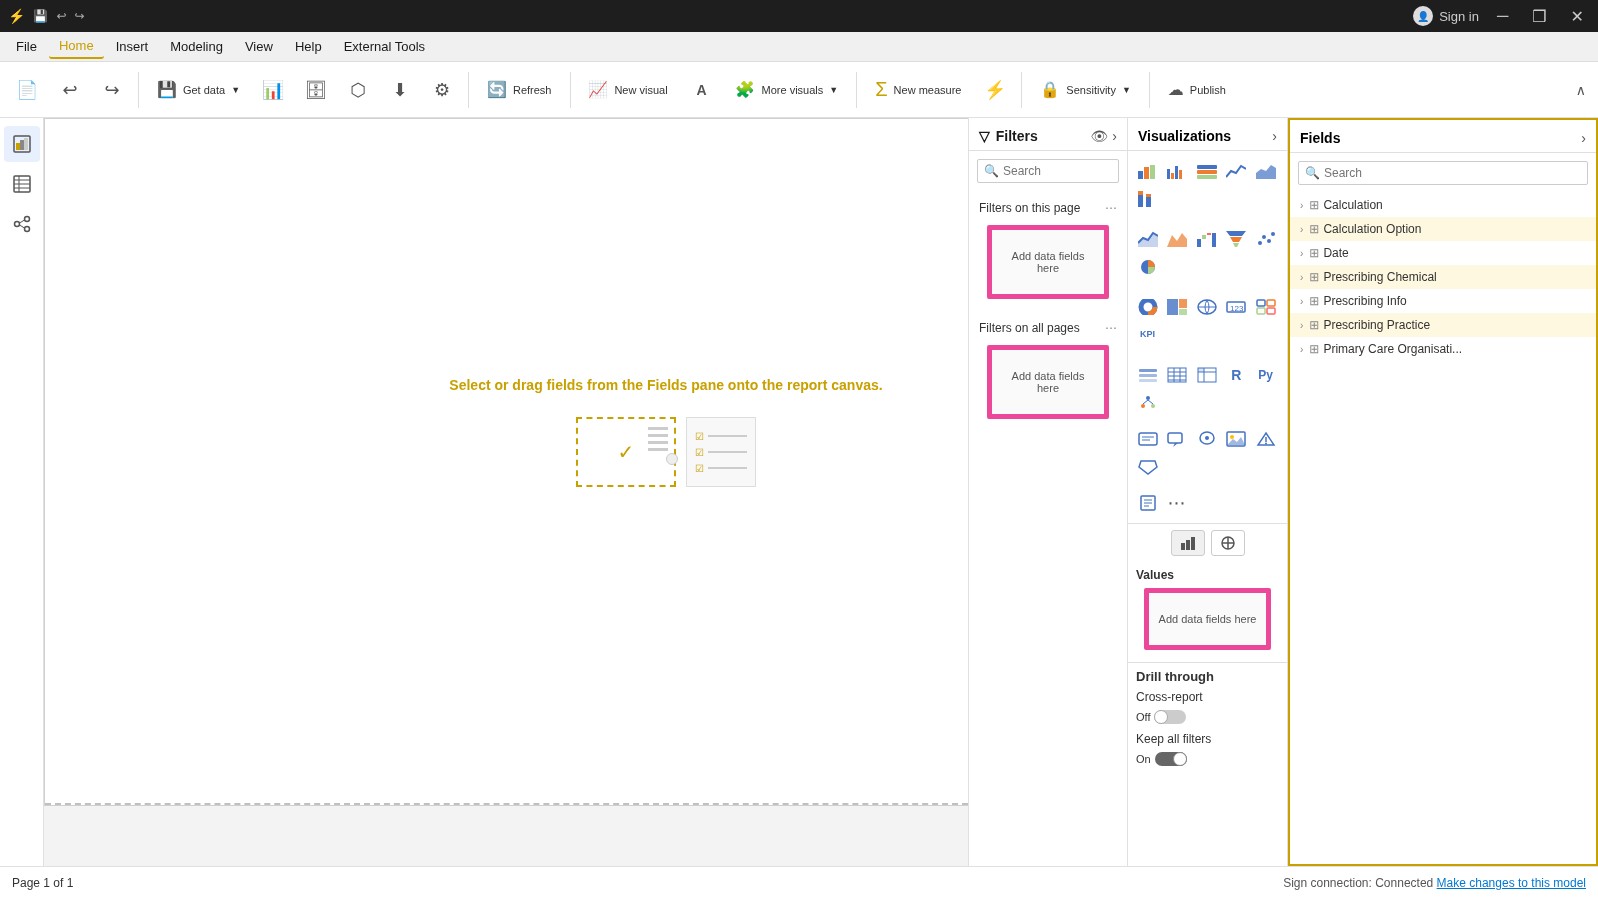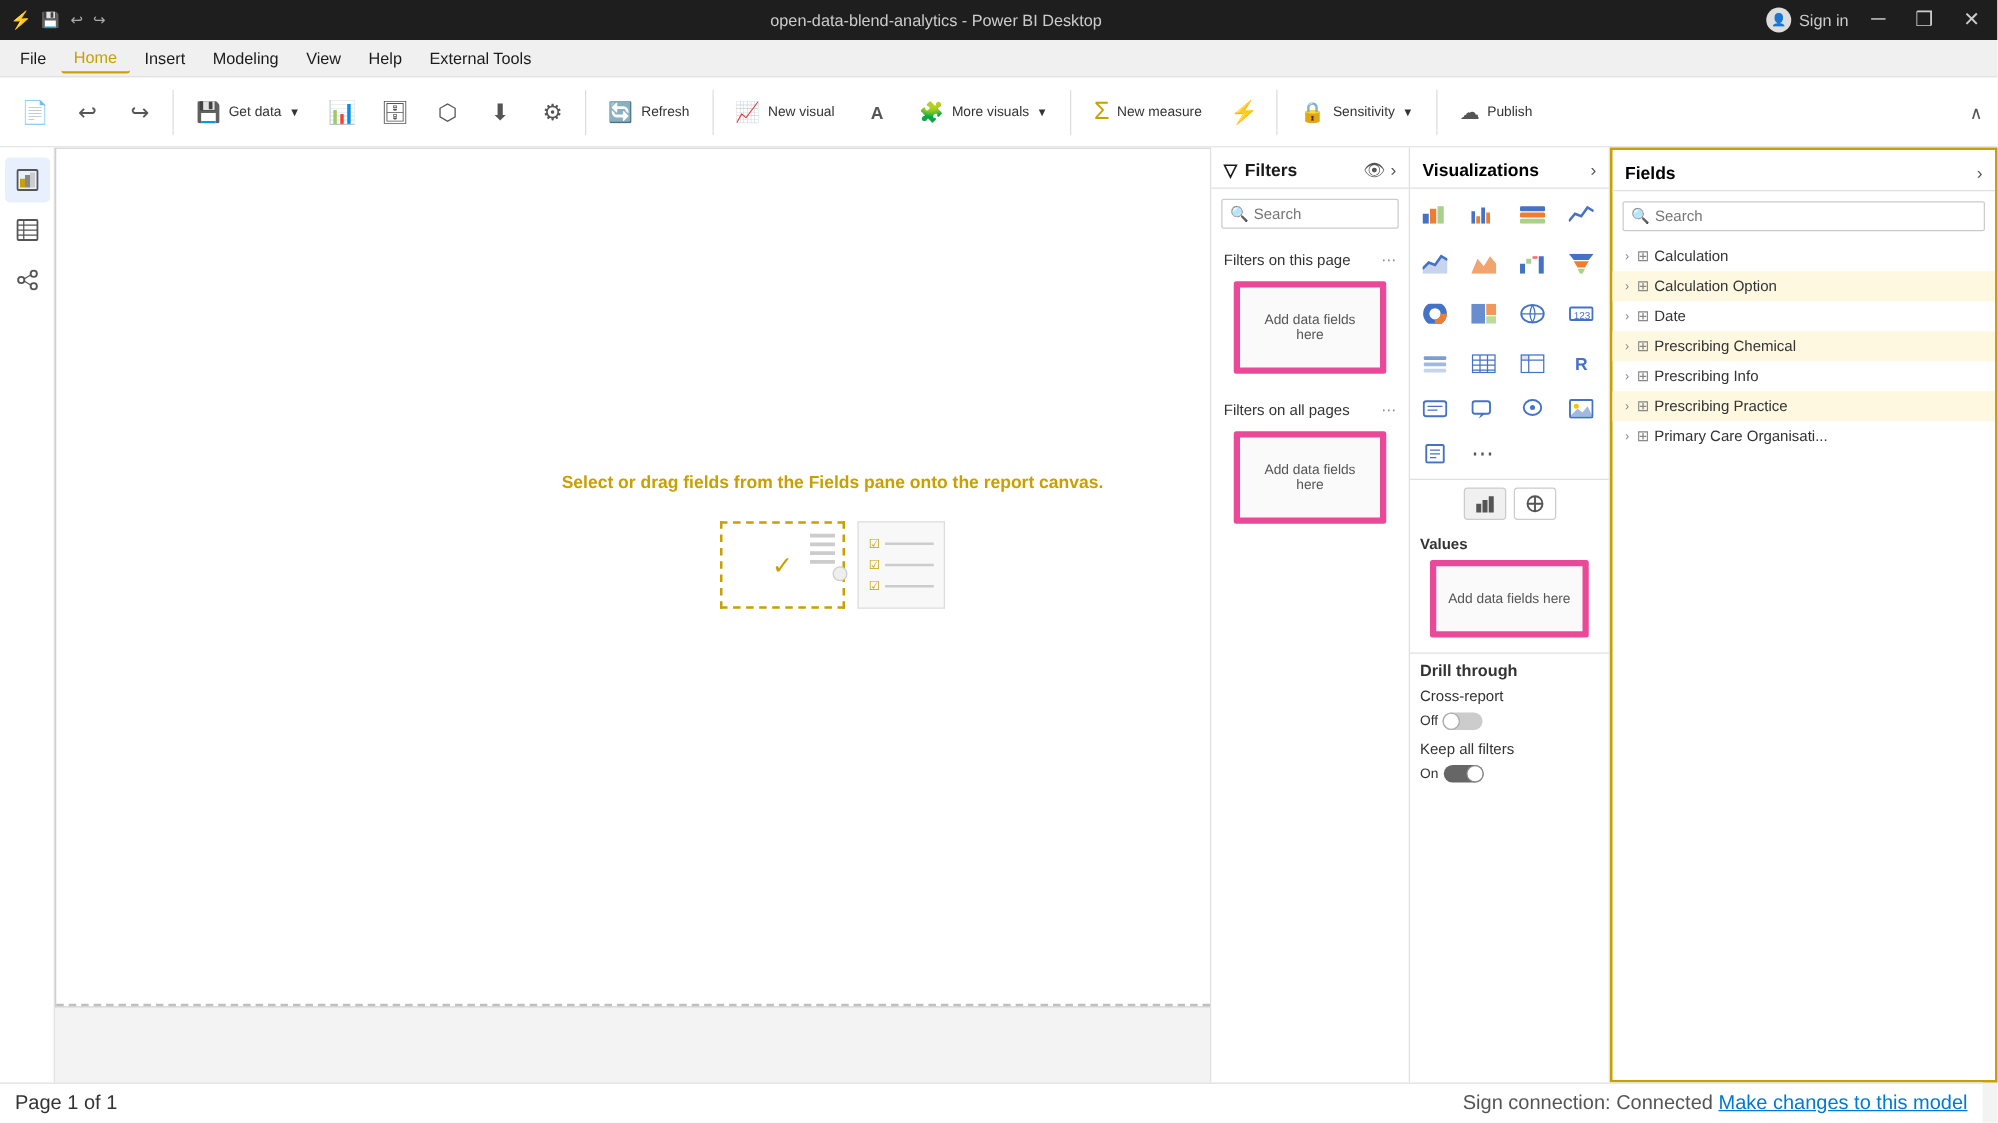--- a/index.html
+++ b/index.html
@@ -299,22 +299,22 @@
     }
     .viz-header {
       display: flex;
       align-items: center;
       justify-content: space-between;
       padding: 10px 10px 6px;
       border-bottom: 1px solid #e0e0e0;
     }
     .viz-grid {
       display: grid;
-      grid-template-columns: repeat(6, 1fr);
-      gap: 11px;
+      grid-template-columns: repeat(5, 1fr);
+      gap: 0;
       padding: 6px;
     }
     .viz-icon {
       width: 28px;
       height: 28px;
       display: flex;
       align-items: center;
       justify-content: center;
       cursor: pointer;
       border-radius: 3px;
@@ -385,28 +385,28 @@
     }
     .field-expand { font-size: 10px; color: #888; margin-right: 2px; }
     .field-table-icon { color: #888; font-size: 12px; }
     .field-name { flex: 1; }
 
     
     .status-bar {
       position: absolute;
       bottom: 0;
       left: 0;
-      right: 12px;
+      right: 0;
       height: 32px;
       background: #fff;
       border-top: 1px solid #e0e0e0;
       display: flex;
       align-items: center;
       padding: 0 12px;
-      font-size: 16px;
+      font-size: 12px;
       color: #333;
       justify-content: space-between;
     }
     .status-right { color: #555; }
     .status-link { color: #0078d4; text-decoration: underline; cursor: pointer; }
 
     
     .sign-in-area {
       display: flex;
       align-items: center;
@@ -425,21 +425,20 @@
 </head>
 <body>
 
 <div class="title-bar">
   <div class="title-bar-left">
     <span class="title-bar-icon">⚡</span>
     <span class="title-bar-icon" style="font-size:12px;">💾</span>
     <span class="title-bar-icon" style="font-size:12px;">↩</span>
     <span class="title-bar-icon" style="font-size:12px;">↪</span>
   </div>
-  <div class="title-bar-center">open-data-blend-analytics - Power BI Desktop</div>
   <div class="title-bar-right">
     <div class="sign-in-area">
       <div class="sign-in-avatar">👤</div>
       <span style="font-size:13px;cursor:pointer;color:#ccc;">Sign in</span>
     </div>
     <button class="title-bar-btn">─</button>
     <button class="title-bar-btn">❒</button>
     <button class="title-bar-btn" style="color:#ccc;">✕</button>
   </div>
 </div>

